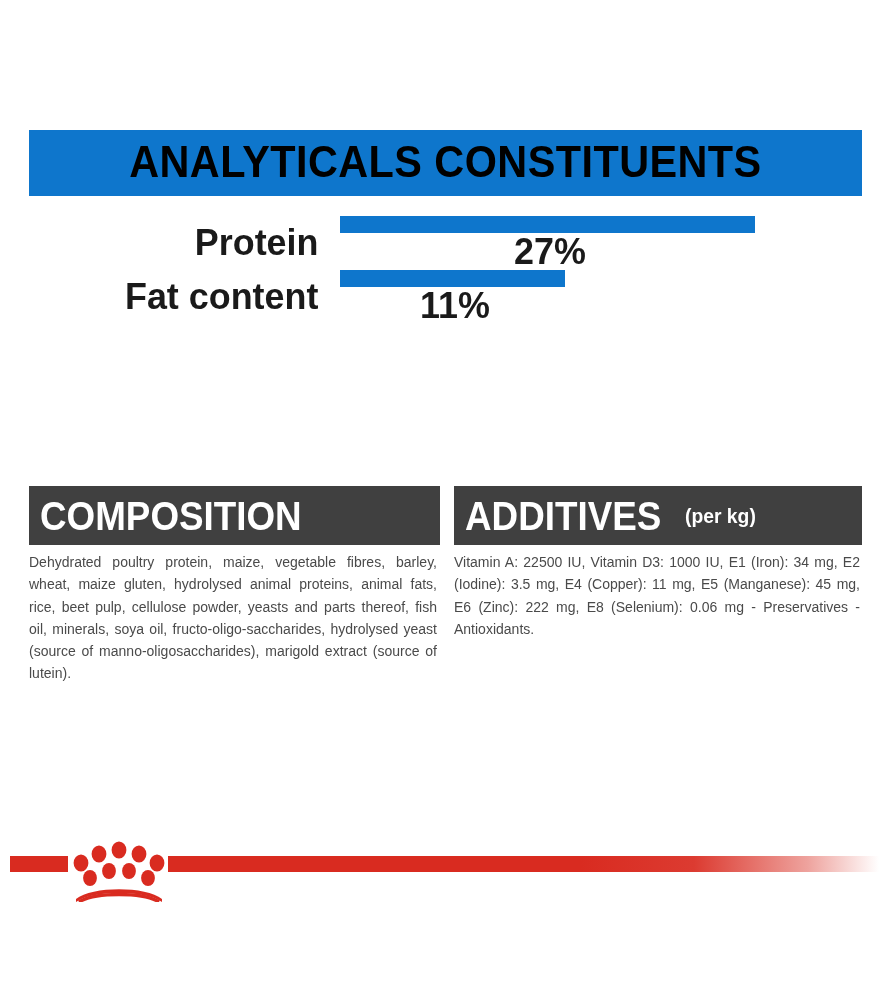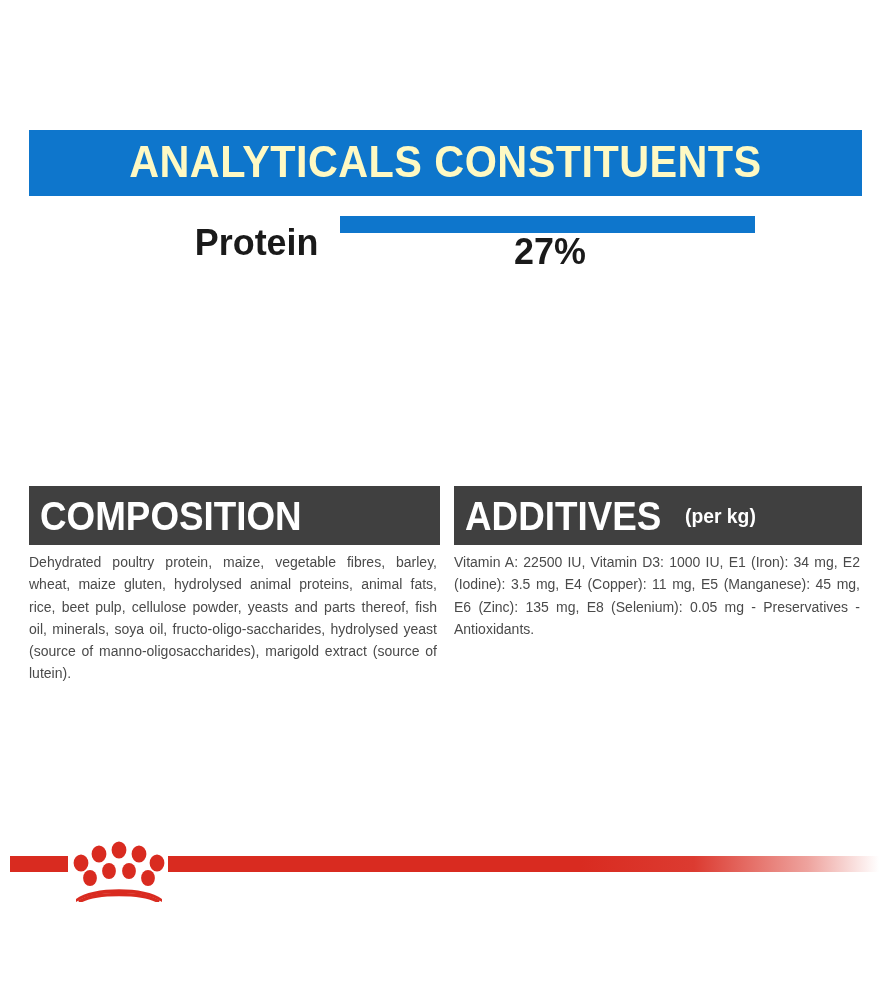--- a/index.html
+++ b/index.html
@@ -30,21 +30,21 @@
     height: 66px;
     background: #0E76CC;
   }
   .banner-title {
     position: absolute;
     left: 0;
     right: 0;
     top: 50%;
     transform: translateY(-52%);
     text-align: center;
-    color: #fef9c3;
+    color: #000000;
     font-family: "Liberation Sans Narrow", "Liberation Sans", sans-serif;
     font-weight: bold;
     font-size: 44px;
     letter-spacing: 0.5px;
     transform-origin: center;
     white-space: nowrap;
   }
   .banner-title-inner {
     display: inline-block;
     transform: scaleX(0.94);
@@ -220,39 +220,46 @@
   <div class="chart">
 
     <div class="chart-row r0">
       <div class="chart-label"><span>Protein</span></div>
       <div class="chart-bar-wrap">
         <span class="chart-bar" style="width:415px"></span>
         <span class="chart-value">27%</span>
       </div>
     </div>
 
+    <div class="chart-row r1">
+      <div class="chart-label"><span>Fat content</span></div>
+      <div class="chart-bar-wrap">
+        <span class="chart-bar" style="width:225px"></span>
+        <span class="chart-value">11%</span>
+      </div>
+    </div>
 
 
   </div>
 
   <div class="sections">
 
     <div class="col left">
       <div class="sec-header">
         <span class="sec-header-title">COMPOSITION</span>
       </div>
       <div class="sec-body">Dehydrated poultry protein, maize, vegetable fibres, barley, wheat, maize gluten, hydrolysed animal proteins, animal fats, rice, beet pulp, cellulose powder, yeasts and parts thereof, fish oil, minerals, soya oil, fructo-oligo-saccharides, hydrolysed yeast (source of manno-oligosaccharides), marigold extract (source of lutein).</div>
     </div>
 
     <div class="col right">
       <div class="sec-header">
         <span class="sec-header-title">ADDITIVES</span>
         <span class="sec-header-sub">(per kg)</span>
       </div>
-      <div class="sec-body">Vitamin A: 22500 IU, Vitamin D3: 1000 IU, E1 (Iron): 34 mg, E2 (Iodine): 3.5 mg, E4 (Copper): 11 mg, E5 (Manganese): 45 mg, E6 (Zinc): 135 mg, E8 (Selenium): 0.05 mg - Preservatives - Antioxidants.</div>
+      <div class="sec-body">Vitamin A: 22500 IU, Vitamin D3: 1000 IU, E1 (Iron): 34 mg, E2 (Iodine): 3.5 mg, E4 (Copper): 11 mg, E5 (Manganese): 45 mg, E6 (Zinc): 222 mg, E8 (Selenium): 0.06 mg - Preservatives - Antioxidants.</div>
     </div>
 
   </div>
 
   <div class="footer">
     <div class="rule-left"></div>
     <div class="rule-right"></div>
 
     <svg class="crown" viewBox="0 0 94 66">
       <g fill="#D92B20">

